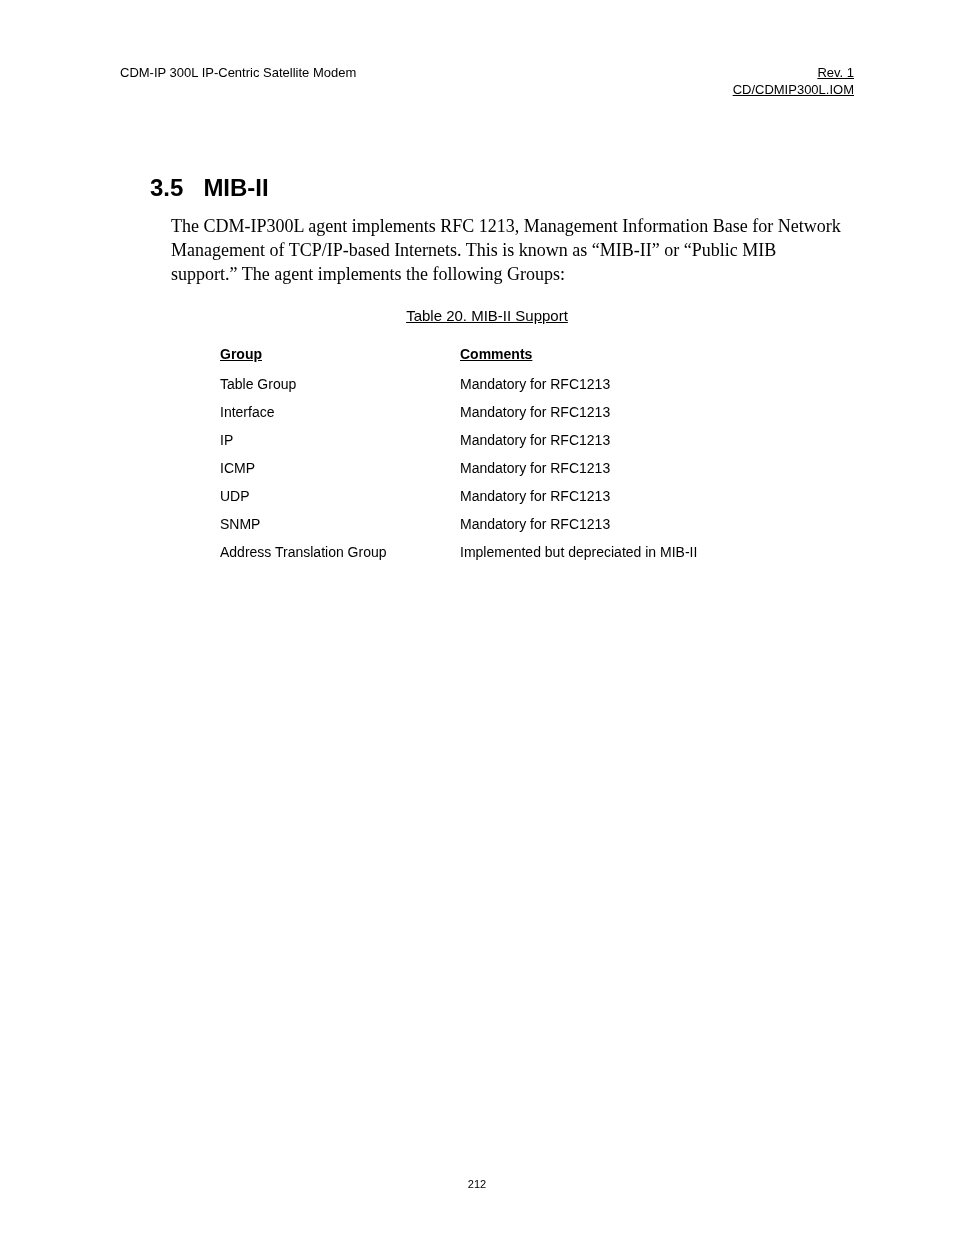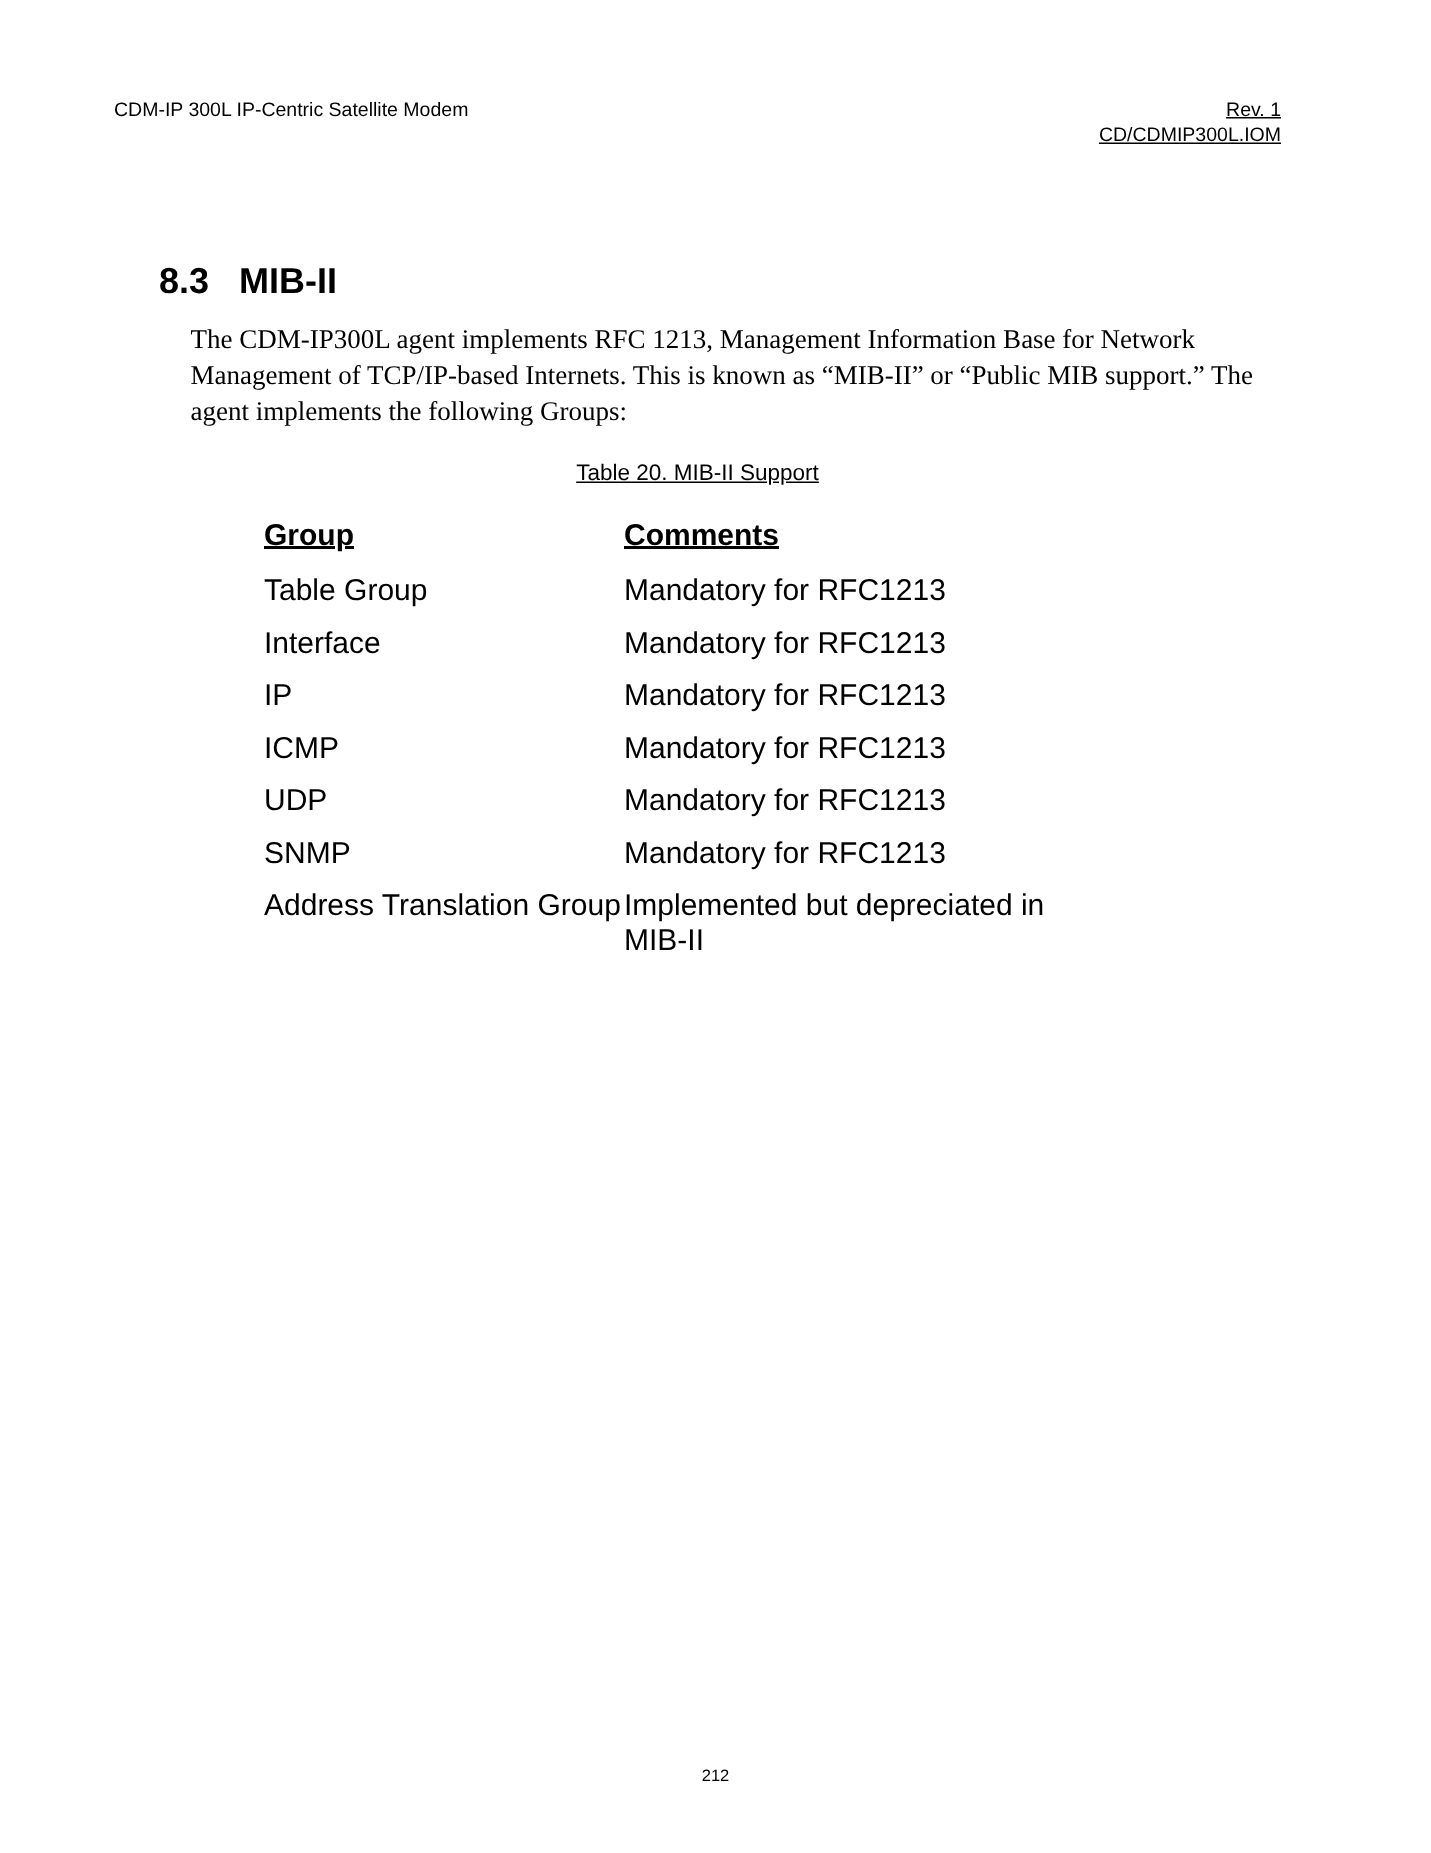--- a/index.html
+++ b/index.html
@@ -7,21 +7,21 @@
     padding: 0;
     background: #fff;
     font-family: "Times New Roman", Times, serif;
     color: #000;
     width: 954px;
     height: 1235px;
     position: relative;
     box-sizing: border-box;
   }
   .page {
-    padding: 65px 100px 0 76px;
+    padding: 65px 100px 0 120px;
     box-sizing: border-box;
     height: 100%;
     position: relative;
   }
   .header {
     font-family: Arial, Helvetica, sans-serif;
     font-size: 13px;
     display: flex;
     justify-content: space-between;
     align-items: flex-start;
@@ -52,21 +52,21 @@
   .table-caption {
     font-family: Arial, Helvetica, sans-serif;
     font-size: 15px;
     text-align: center;
     margin-top: 20px;
     margin-bottom: 18px;
     text-decoration: underline;
   }
   .mib-table {
     font-family: Arial, Helvetica, sans-serif;
-    font-size: 20px;
+    font-size: 14px;
     margin-left: 100px;
     border-collapse: collapse;
   }
   .mib-table th {
     text-align: left;
     font-weight: bold;
     text-decoration: underline;
     padding: 4px 0 8px 0;
   }
   .mib-table td {
@@ -96,21 +96,21 @@
 
   <div class="header">
     <div>CDM-IP 300L IP-Centric Satellite Modem</div>
     <div class="header-right">
       <div>Rev. 1</div>
       <div>CD/CDMIP300L.IOM</div>
     </div>
   </div>
 
   <div class="section-heading">
-    <span class="section-number">8.3</span><span>MIB-II</span>
+    <span class="section-number">3.5</span><span>MIB-II</span>
   </div>
 
   <div class="body-text">The CDM-IP300L agent implements RFC 1213, Management Information Base for Network Management of TCP/IP-based Internets. This is known as “MIB-II” or “Public MIB support.” The agent implements the following Groups:</div>
 
   <div class="table-caption">Table 20. MIB-II Support</div>
 
   <table class="mib-table">
     <thead>
       <tr>
         <th class="col-group">Group</th>

